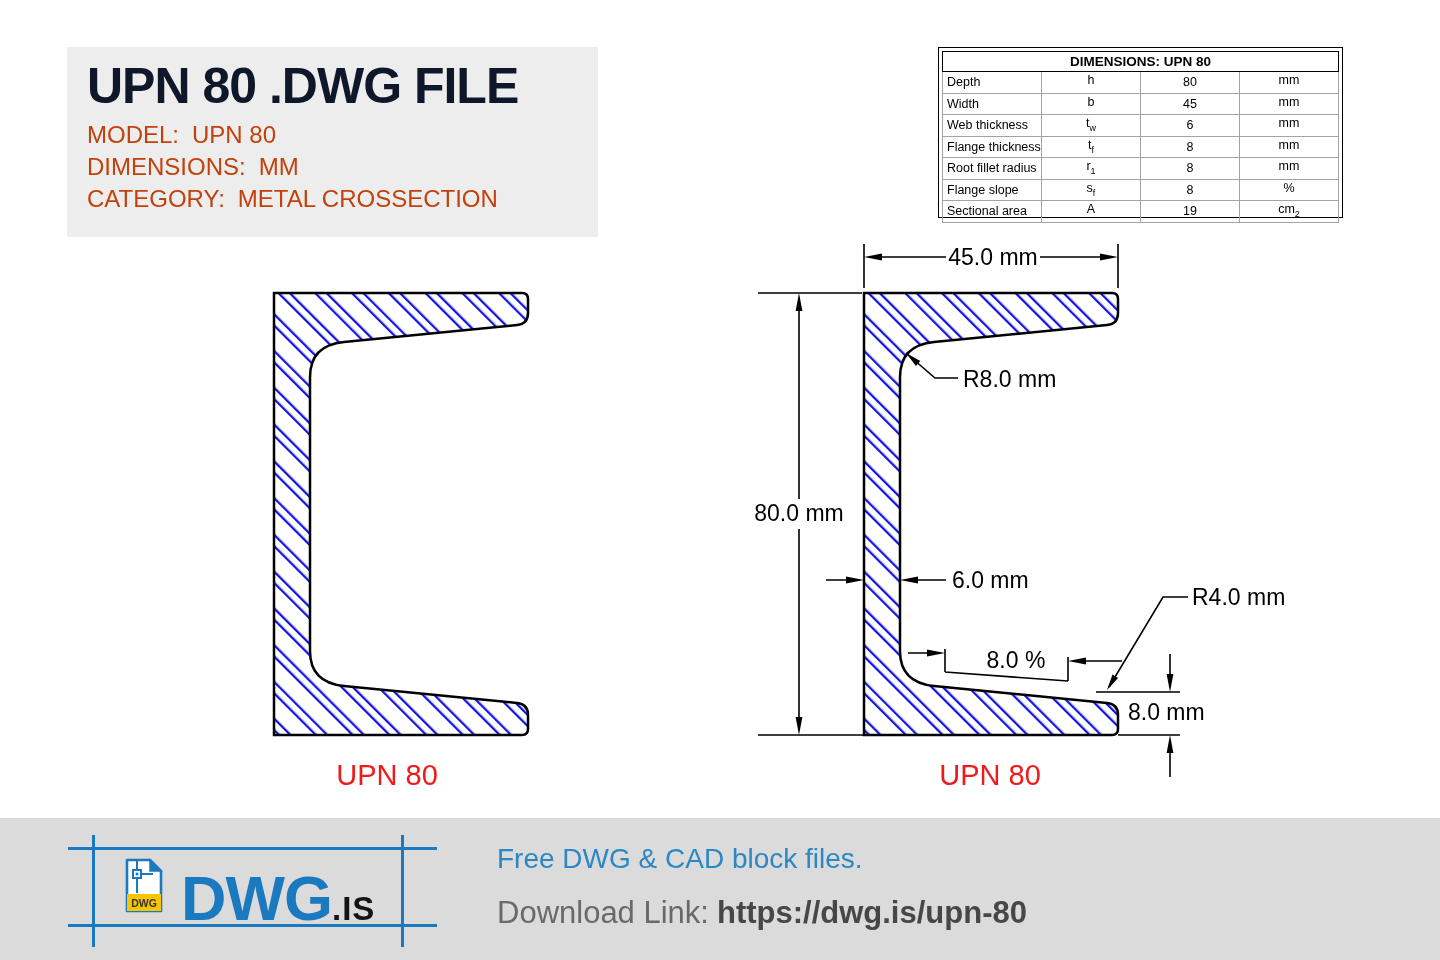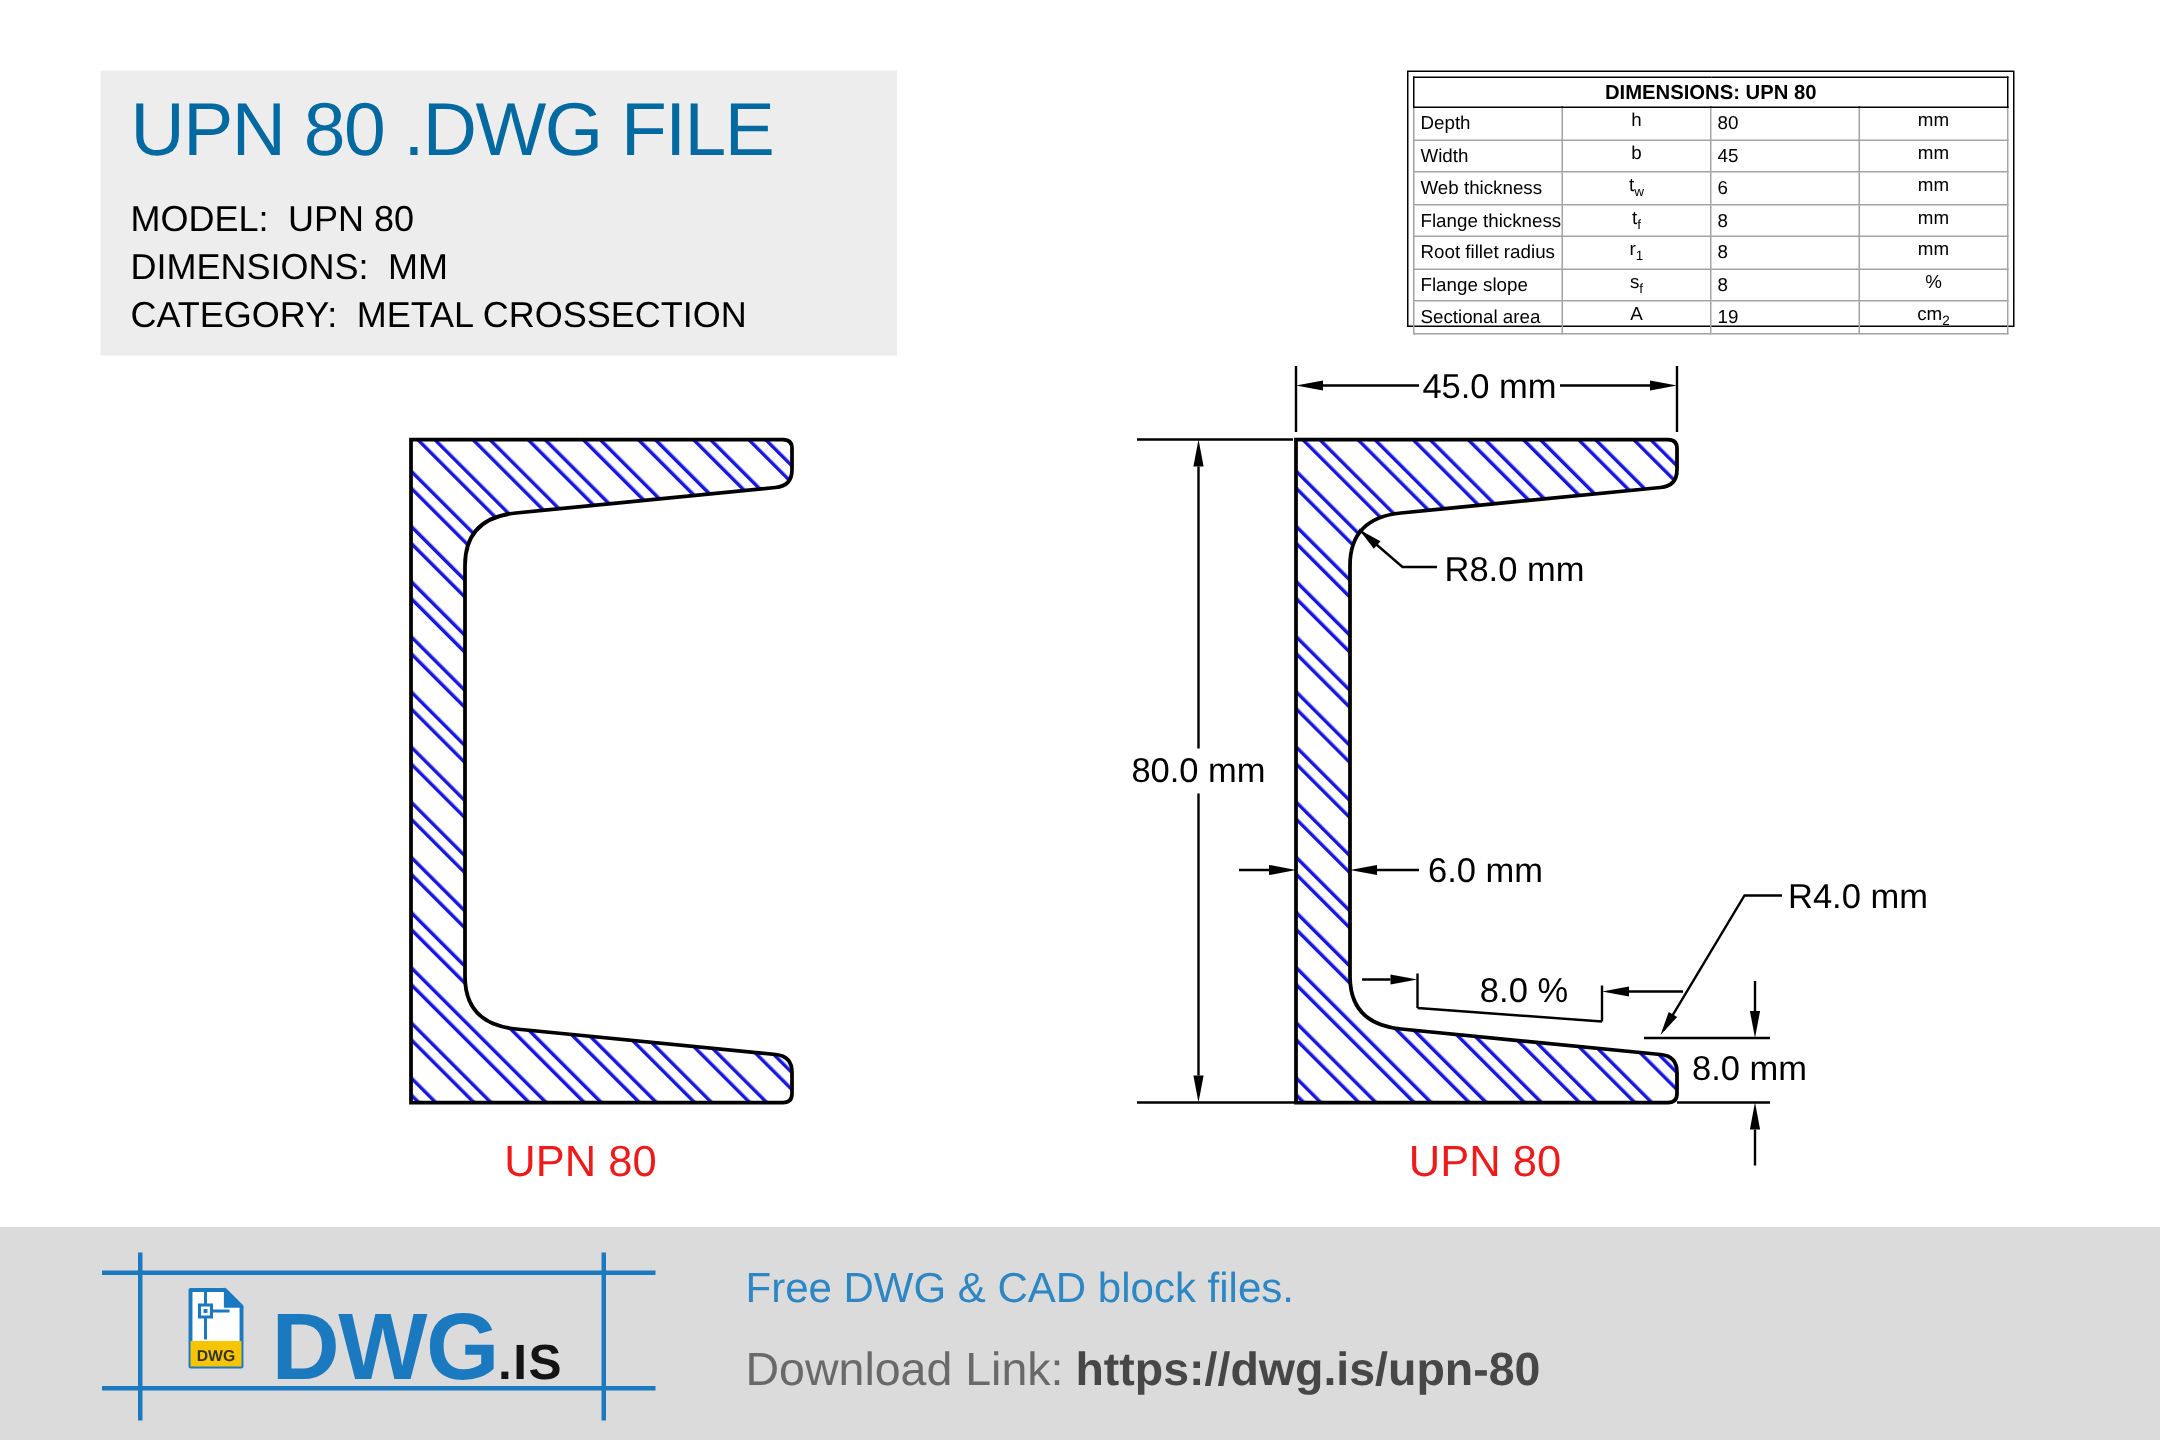--- a/index.html
+++ b/index.html
@@ -1,32 +1,32 @@
 <!DOCTYPE html>
 <html><head>
 <meta charset="utf-8">
 <style>
   html,body{margin:0;padding:0;background:#fff;}
   body{font-family:"Liberation Sans", sans-serif;}
   #canvas{position:relative;width:1440px;height:960px;background:#ffffff;overflow:hidden;}
 
   
   .title-box{position:absolute;left:67px;top:47px;width:531px;height:190px;background:#ededed;box-sizing:border-box;padding:10px 0 0 20px;}
-  .title-box h1{margin:0;font-size:50px;font-weight:normal;color:#0369a1;letter-spacing:-1px;line-height:58px;}
-  .title-meta{margin-top:16px;font-size:24px;color:#000000;line-height:32px;}
+  .title-box h1{margin:0;font-size:50px;font-weight:bold;color:#0f172a;letter-spacing:-1px;line-height:58px;}
+  .title-meta{margin-top:4px;font-size:24px;color:#c2410c;line-height:32px;}
   .title-meta .val{margin-left:13px;}
 
   
   .dim-table-wrap{position:absolute;left:938px;top:47px;width:405px;height:171px;border:1.5px solid #000;box-sizing:border-box;padding:3px;background:#fff;}
   table.dims{width:100%;height:100%;border-collapse:collapse;table-layout:fixed;}
   table.dims th{border:1px solid #000;font-size:13.5px;font-weight:bold;text-align:center;padding:2px 0;color:#000;}
   table.dims td{border:1px solid #a3a3a3;font-size:12.5px;color:#000;padding:0 4px;line-height:16px;white-space:nowrap;overflow:hidden;}
   td.c-label{width:52%;text-align:left;}
   td.c-sym{width:12%;text-align:center;}
-  td.c-val{width:27%;text-align:left;}
+  td.c-val{width:27%;text-align:center;}
   td.c-unit{width:9%;text-align:center;padding:0 2px;}
   sub.small{font-size:9px;}
 
   
   #drawing{position:absolute;left:0;top:0;}
   .dim-text{font-family:"Liberation Sans", sans-serif;font-size:23px;fill:#000;}
   .profile-label{position:absolute;width:220px;text-align:center;font-size:29px;color:#ee1b1b;}
 
   
   .footer{position:absolute;left:0;top:818px;width:1440px;height:142px;background:#dbdbdb;}

